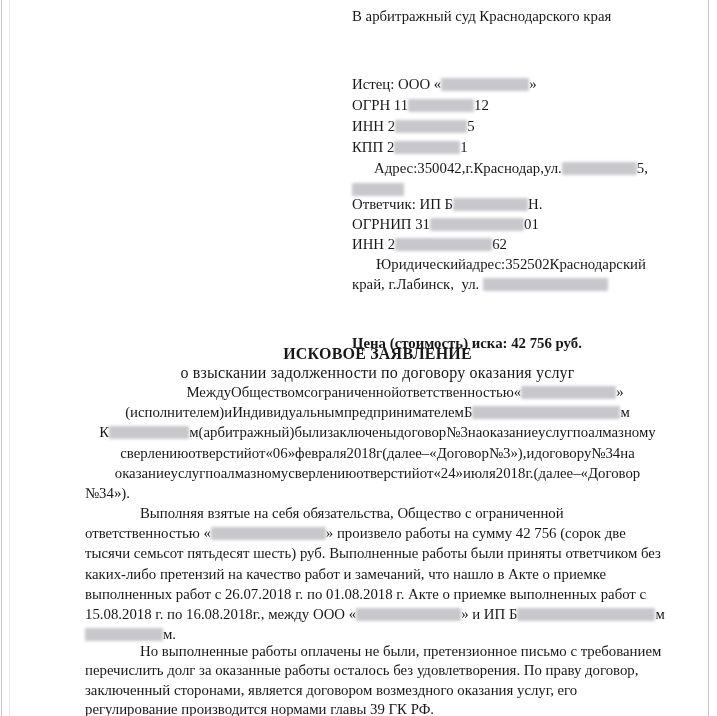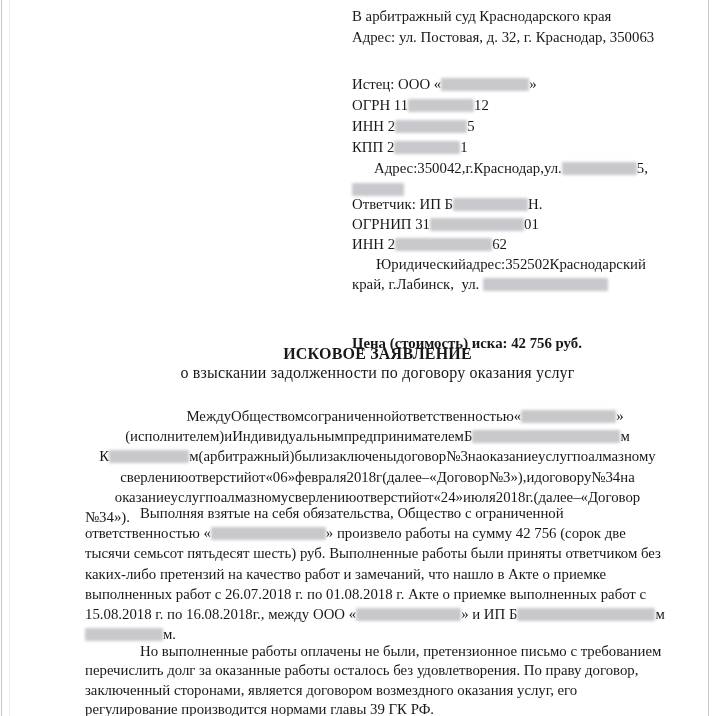--- a/index.html
+++ b/index.html
@@ -35,21 +35,20 @@
 </head>
 <body>
 
 <div class="doc">
   <div class="edge edge-l1"></div>
   <div class="edge edge-l2"></div>
   <div class="edge edge-r"></div>
 
   <div class="block" style="left:352px; top:6px; width:318px; --lh:21px;">
       <div class="tline">В арбитражный суд Краснодарского края</div>
-      <div class="tline">Адрес: ул. Постовая, д. 32, г. Краснодар, 350063</div>
     </div>
 
   <div class="block" style="left:352px; top:74px; width:318px; --lh:21px;">
       <div class="tline">Истец: ООО «<span class="redact" style="width: 88px;"></span>»</div>
       <div class="tline">ОГРН 11<span class="redact" style="width: 66px;"></span>12</div>
       <div class="tline">ИНН 2<span class="redact" style="width: 72px;"></span>5</div>
       <div class="tline">КПП 2<span class="redact" style="width: 66px;"></span>1</div>
       <div class="tline just"><span>Адрес:</span><span>350042,</span><span>г.</span><span>Краснодар,</span><span>ул.</span><span><span class="redact" style="width: 75px;"></span>5,</span></div>
       <div class="tline"><span class="redact" style="width: 52px;"></span></div>
     </div>
@@ -64,21 +63,21 @@
 
   <div class="block bold" style="left:352px; top:296px; width:318px;margin-top:37px; --lh:21px;">
       <div class="tline">Цена (стоимость) иска: 42 756 руб.</div>
     </div>
 
   <div class="block title-block" style="left:85px; top:344px; width:585px; --lh:19px;">
     <div class="tline bold">ИСКОВОЕ ЗАЯВЛЕНИЕ</div>
     <div class="tline">о взыскании задолженности по договору оказания услуг</div>
   </div>
 
-  <div class="block" style="left:85px; top:406px; width:585px; --lh:20.2px;">
+  <div class="block" style="left:85px; top:382px; width:585px; --lh:20.2px;">
       <div class="tline just ind"><span>Между</span><span>Обществом</span><span>с</span><span>ограниченной</span><span>ответственностью</span><span>«<span class="redact" style="width: 95px;"></span>»</span></div>
       <div class="tline just"><span>(исполнителем)</span><span>и</span><span>Индивидуальным</span><span>предпринимателем</span><span>Б<span class="redact" style="width: 148px;"></span>м</span></div>
       <div class="tline just"><span>К<span class="redact" style="width: 80px;"></span>м</span><span>(арбитражный)</span><span>были</span><span>заключены</span><span>договор</span><span>№</span><span>3</span><span>на</span><span>оказание</span><span>услуг</span><span>по</span><span>алмазному</span></div>
       <div class="tline just"><span>сверлению</span><span>отверстий</span><span>от</span><span>«06»</span><span>февраля</span><span>2018</span><span>г</span><span>(далее</span><span>–</span><span>«Договор</span><span>№3»),</span><span>и</span><span>договору</span><span>№34</span><span>на</span></div>
       <div class="tline just"><span>оказание</span><span>услуг</span><span>по</span><span>алмазному</span><span>сверлению</span><span>отверстий</span><span>от</span><span>«24»</span><span>июля</span><span>2018</span><span>г.</span><span>(далее</span><span>–</span><span>«Договор</span></div>
       <div class="tline">№34»).</div>
     </div>
 
   <div class="block" style="left:85px; top:503px; width:585px; --lh:20.2px;">
       <div class="tline ind">Выполняя взятые на себя обязательства, Общество с ограниченной</div>

